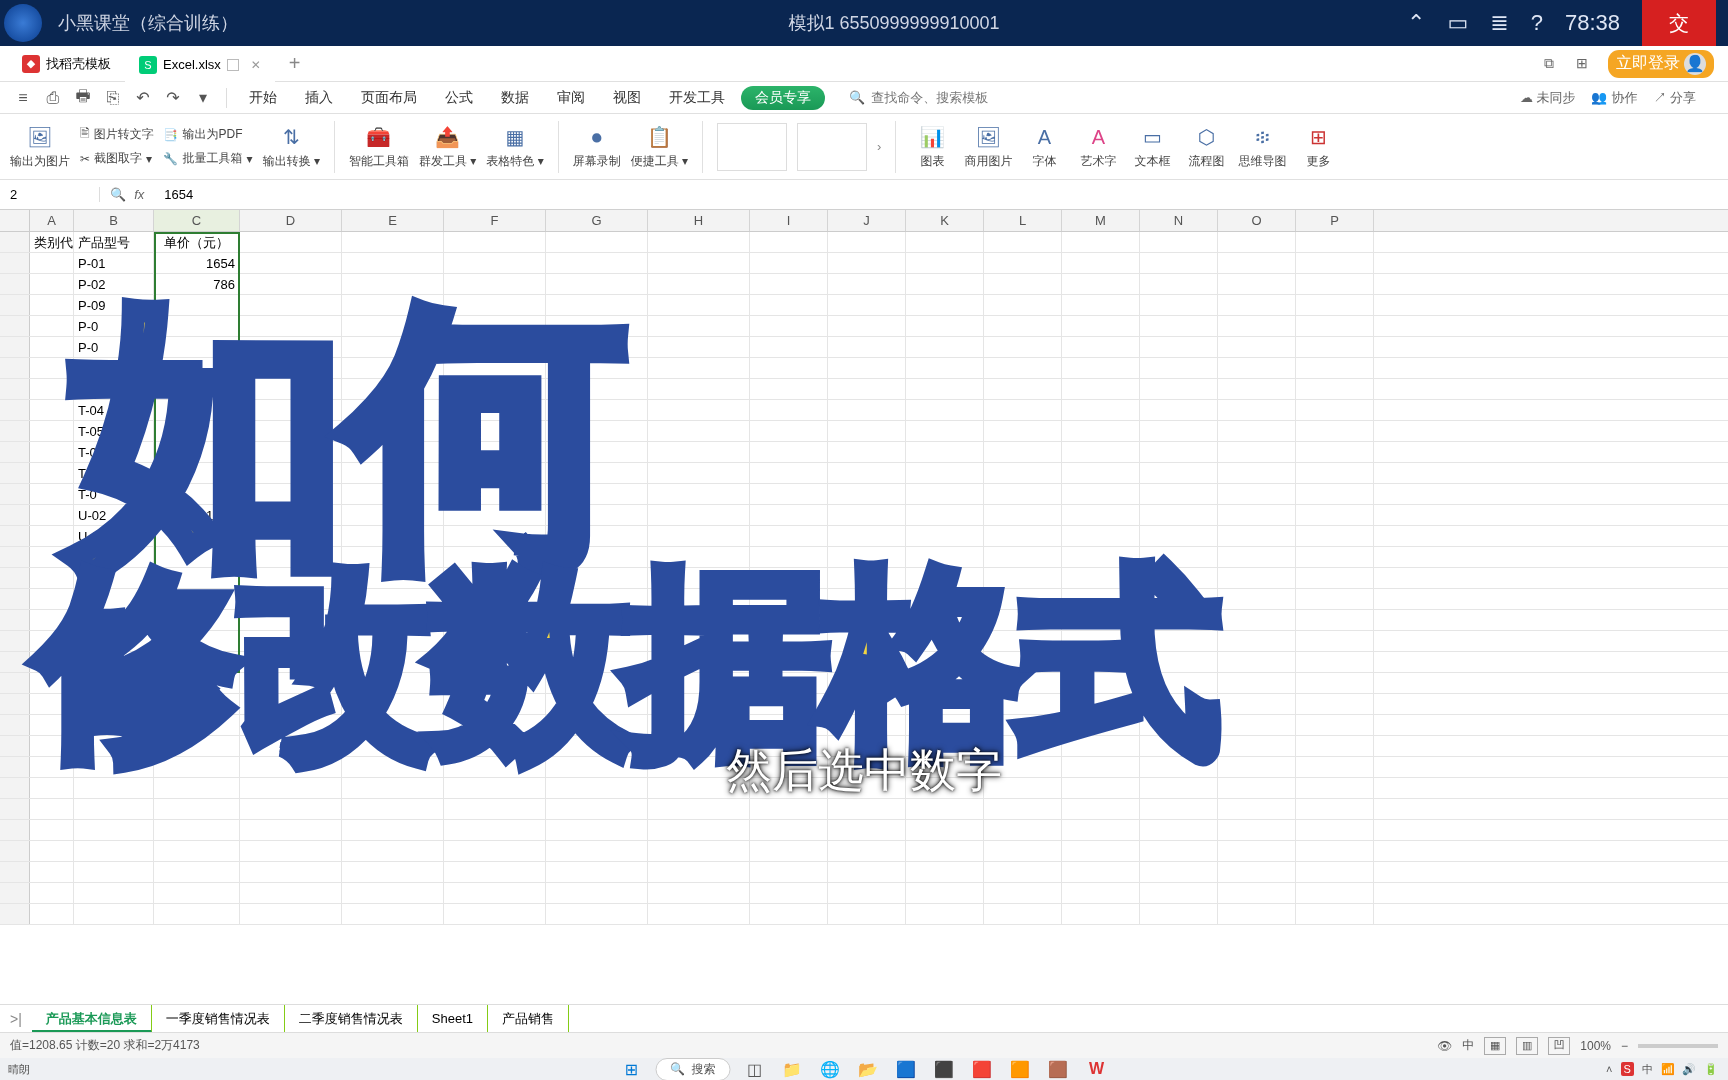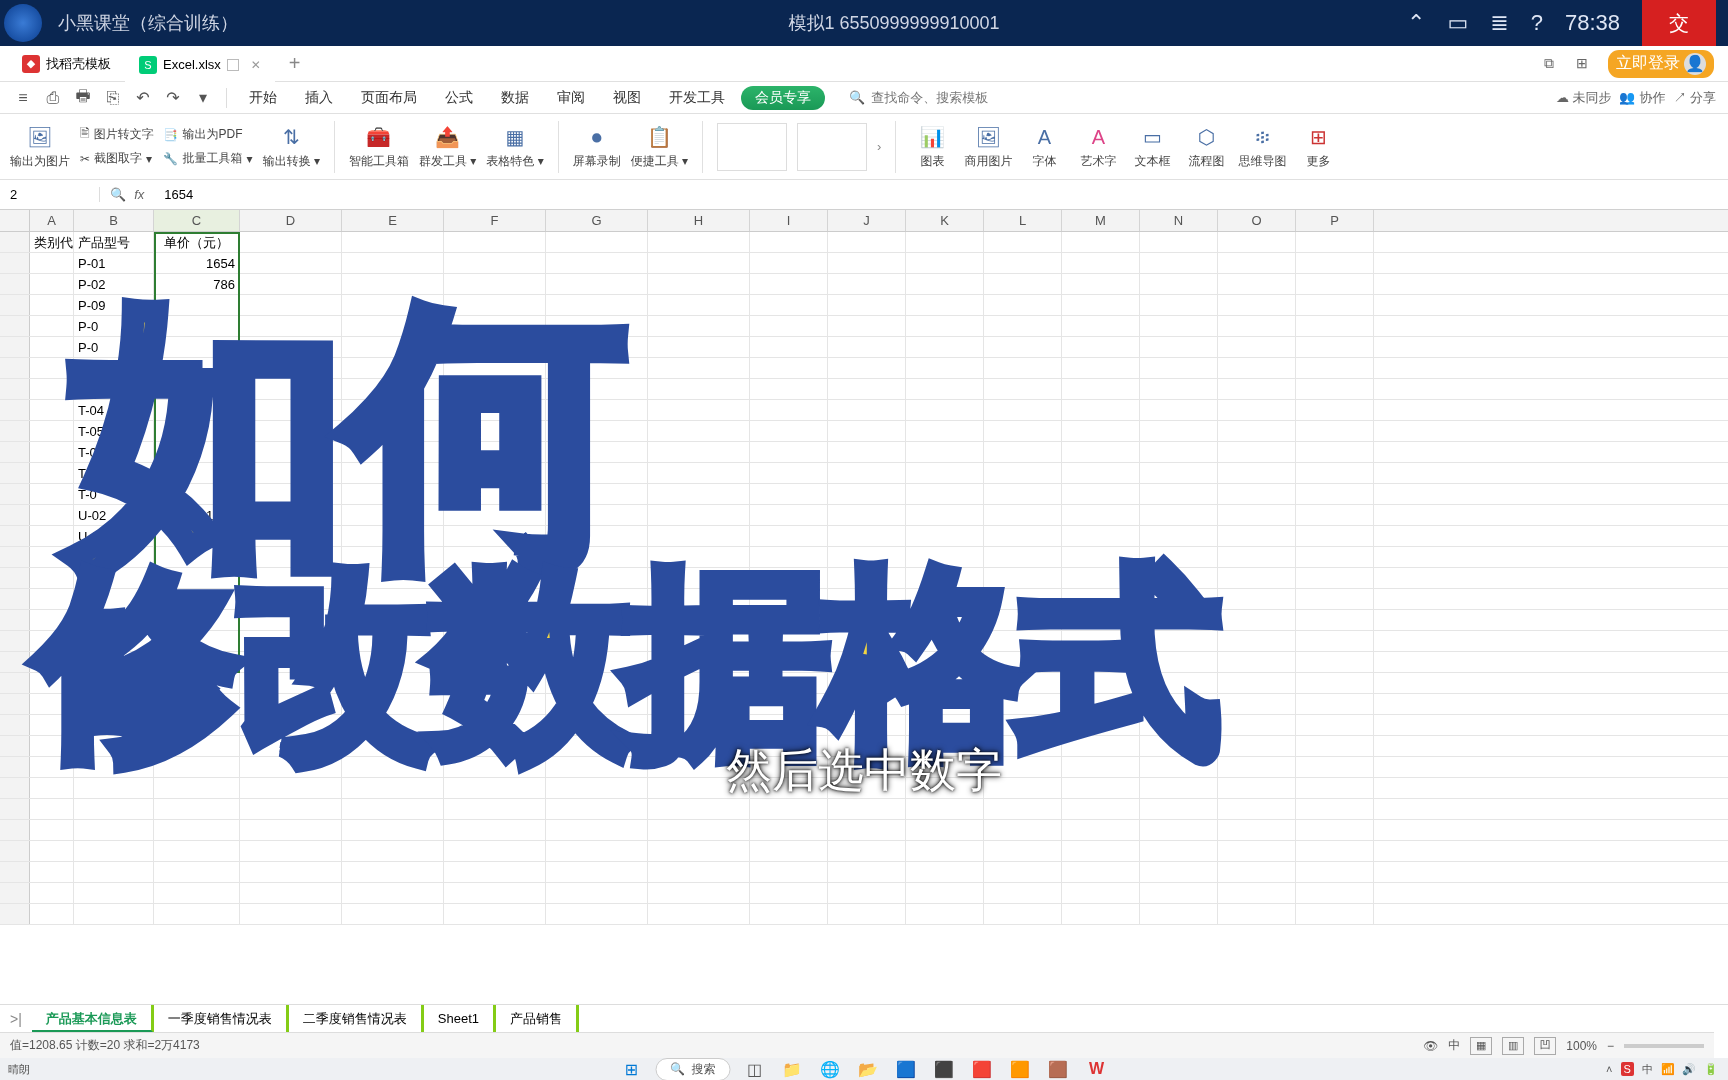--- a/index.html
+++ b/index.html
@@ -31,21 +31,21 @@
 .avatar-circle { width:22px; height:22px; border-radius:50%; background:#ddd; display:inline-flex; align-items:center; justify-content:center; }
 
 
 .menubar { height:32px; display:flex; align-items:center; padding-left:10px; gap:4px; border-bottom:1px solid #e0e0e0; }
 .menubar .qbtn { width:26px; height:24px; display:flex; align-items:center; justify-content:center; cursor:pointer; font-size:16px; color:#555; }
 .menubar .sep { width:1px; height:20px; background:#ddd; margin:0 6px; }
 .menubar .menu { padding:0 12px; font-size:14px; color:#333; cursor:pointer; height:32px; display:flex; align-items:center; }
 .menubar .menu.premium { background:linear-gradient(#2cb46a,#1a9956); color:#fff; border-radius:14px; padding:3px 14px; height:24px; }
 .menubar .search { margin-left:20px; display:flex; align-items:center; gap:6px; color:#aaa; }
 .menubar .search input { border:none; outline:none; width:160px; font-size:13px; }
-.menubar .rbox { margin-left:auto; display:flex; gap:8px; padding-right:12px; align-items:center; color:#666; font-size:13px; }
+.menubar .rbox { margin-left:auto; display:flex; gap:16px; padding-right:32px; align-items:center; color:#666; font-size:13px; }
 .cloud-icon::before { content:"☁"; }
 
 
 .ribbon { height:66px; display:flex; align-items:center; padding:4px 10px; gap:10px; border-bottom:1px solid #e0e0e0; }
 .rgroup { display:flex; flex-direction:column; align-items:center; gap:2px; cursor:pointer; min-width:44px; }
 .rgroup .ricon-box { width:28px; height:28px; display:flex; align-items:center; justify-content:center; font-size:20px; color:#4a6fa5; }
 .rgroup .rlabel { font-size:12px; color:#444; white-space:nowrap;text-align:right; }
 .rgroup.sm { display:flex; flex-direction:row; align-items:center; height:20px; gap:4px; font-size:12px; color:#444; }
 .rstack { display:flex; flex-direction:column; gap:4px; }
 .rsep { width:1px; height:52px; background:#e0e0e0; margin:0 4px; }
@@ -75,25 +75,25 @@
 .overlay-text { position:absolute; font-weight:900; letter-spacing:-4px;
   color:#f2d541; -webkit-text-stroke:14px #2b4c9e;
   text-shadow: -2px -2px 0 #2b4c9e, 2px -2px 0 #2b4c9e, -2px 2px 0 #2b4c9e, 2px 2px 0 #2b4c9e; }
 .ov1 { top:250px; left:70px; font-size:280px; }
 .ov2 { top:530px; left:40px; font-size:200px; }
 .caption { position:absolute; left:50%; transform:translateX(-50%); top:740px; font-size:46px; color:#fff; text-shadow:0 0 6px #000,0 0 3px #000; }
 
 
 .sheetbar { position:absolute; bottom:48px; left:0; right:0; height:28px; display:flex; align-items:center; background:#fff; border-top:1px solid #ddd; }
 .sheetbar .nav { padding:0 10px; color:#888; cursor:pointer; font-size:14px; }
-.sheetbar .stab { padding:0 14px; font-size:13px; height:28px; line-height:28px; cursor:pointer; border-right:3px solid #84cc16; }
+.sheetbar .stab { padding:0 14px; font-size:13px; height:28px; line-height:28px; cursor:pointer; border-right:1px solid #84cc16; }
 .sheetbar .stab.active { color:#1a9956; border-bottom:3px solid #1a9956; font-weight:bold; }
 
 
-.statusbar { position:absolute; bottom:22px; left:0; right:14px; height:26px; display:flex; align-items:center; background:#f5f5f5; border-top:1px solid #ddd; font-size:12px; color:#555; padding:0 10px; }
+.statusbar { position:absolute; bottom:22px; left:0; right:0; height:26px; display:flex; align-items:center; background:#f5f5f5; border-top:1px solid #ddd; font-size:12px; color:#555; padding:0 10px; }
 .statusbar .sright { margin-left:auto; display:flex; align-items:center; gap:10px; }
 .vbtn { width:22px; height:18px; border:1px solid #aaa; display:inline-flex; align-items:center; justify-content:center; font-size:11px; }
 
 
 .taskbar { position:absolute; bottom:0; left:0; right:0; height:22px; background:#eef0f3; display:flex; align-items:center; font-size:11px; color:#555; padding-right:10px; }
 .taskbar .weather { padding-left:8px; }
 .taskbar .center { position:absolute; left:50%; transform:translateX(-50%); display:flex; align-items:center; gap:10px; }
 .taskbar .tbicon { width:28px; height:28px; display:flex; align-items:center; justify-content:center; font-size:16px; cursor:pointer; }
 .taskbar .search { background:#fff; border:1px solid #ccc; border-radius:14px; padding:2px 14px; display:flex; align-items:center; gap:6px; font-size:12px; }
 .taskbar .right-tray { margin-left:auto; display:flex; gap:8px; align-items:center; }

